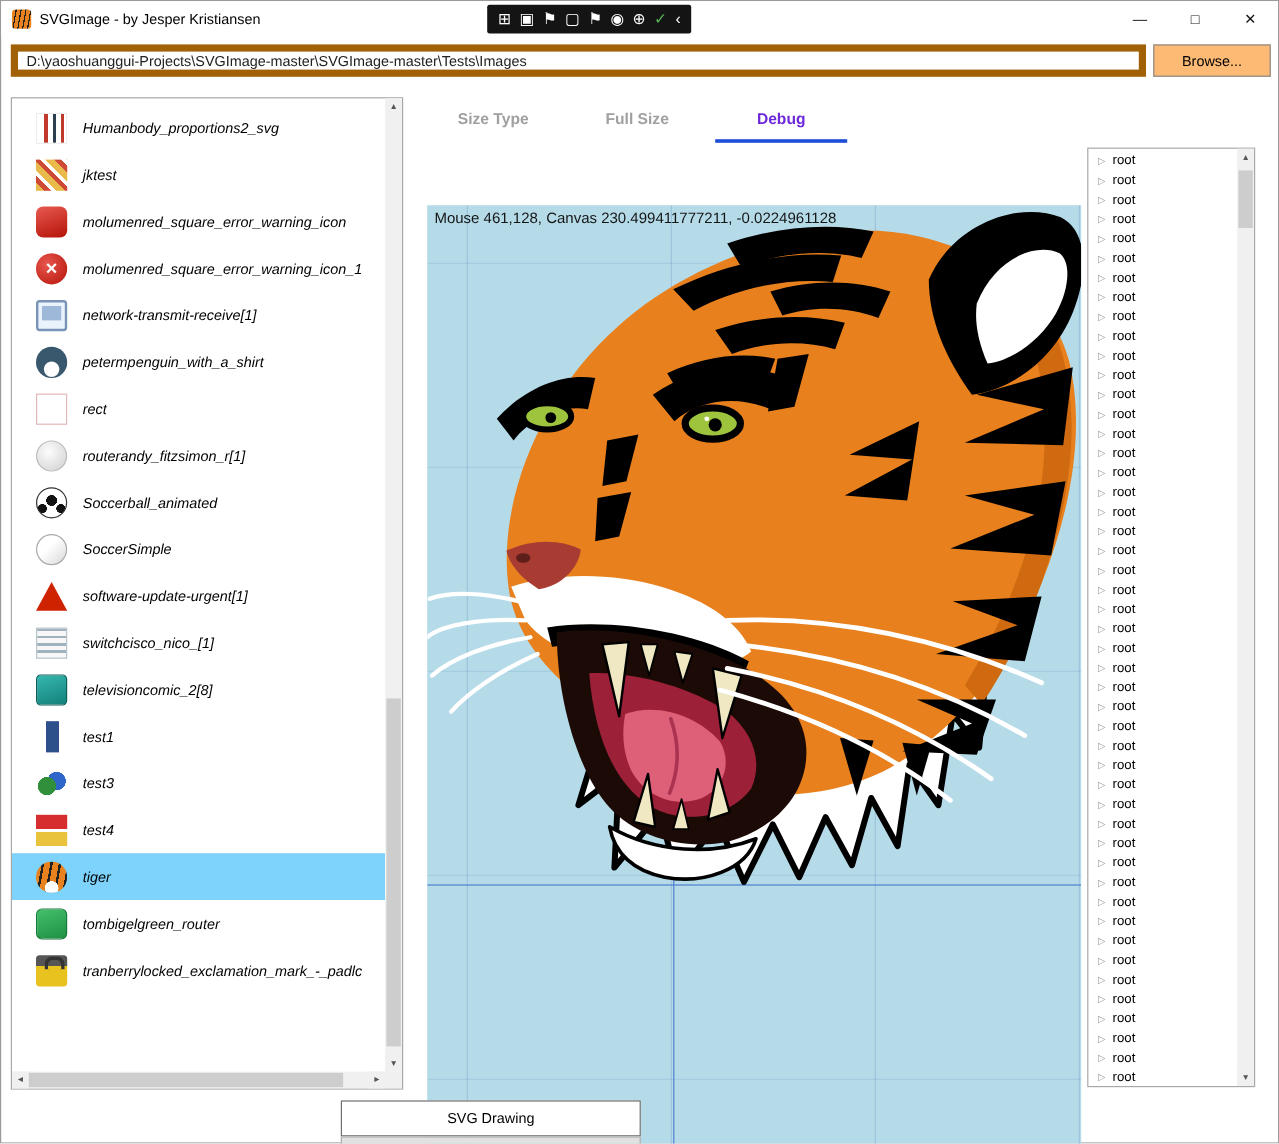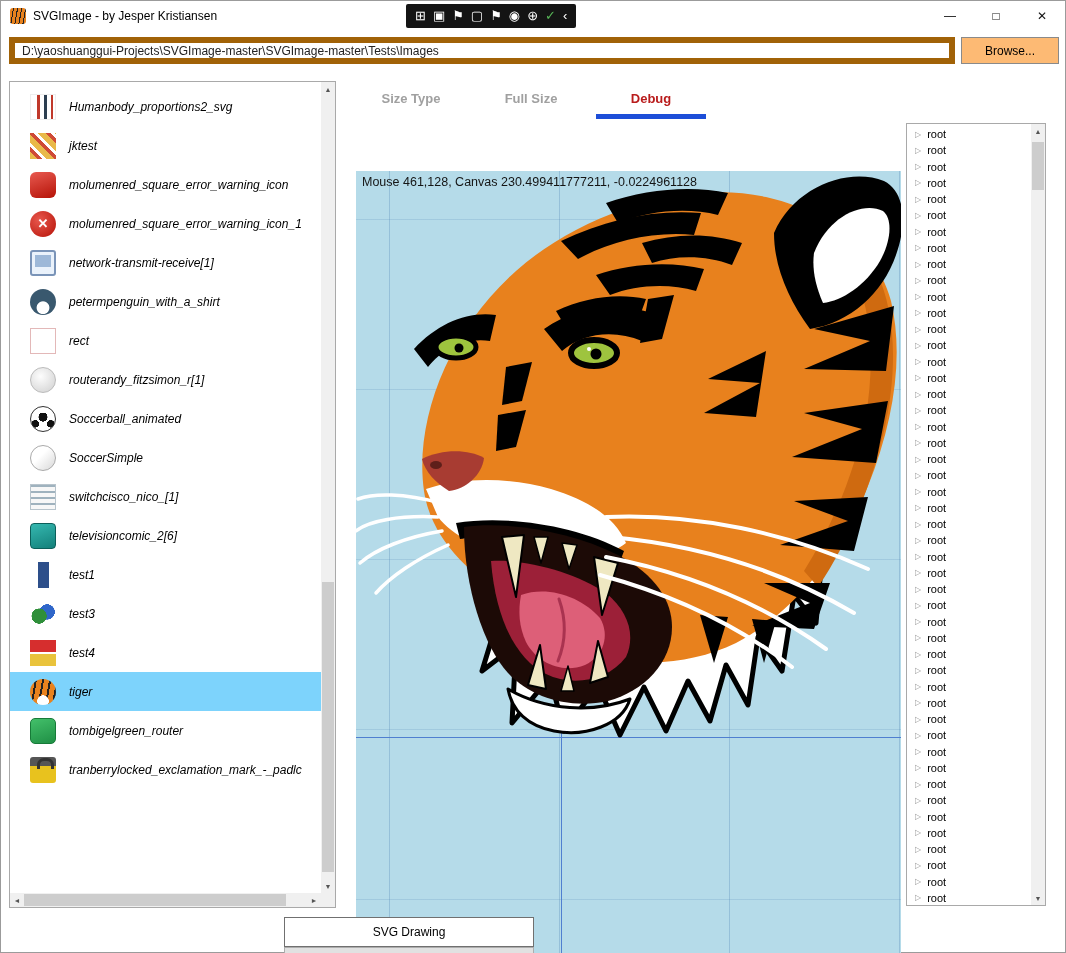--- a/index.html
+++ b/index.html
@@ -79,21 +79,21 @@
   .hscroll { position:absolute; left:0; bottom:0; right:14px; height:14px; background:#f0f0f0; }
   .sb-btn { position:absolute; width:14px; height:14px; display:flex; align-items:center;
     justify-content:center; font-size:7px; color:#555; background:#f0f0f0; }
   .sb-thumb { position:absolute; background:#cdcdcd; }
   .sb-corner { position:absolute; right:0; bottom:0; width:14px; height:14px; background:#f0f0f0; }
 
   
   .tabs { position:absolute; left:350px; top:84px; width:552px; height:34px; display:flex; gap:10px; padding-left:5px; background:#fff; }
   .tab { width:110px; text-align:center; font-weight:bold; font-size:13px; color:#a0a0a0;
     line-height:28px; cursor:default; }
-  .tab.active { color:#b91c1c; border-bottom:5px solid #1d4ed8; }
+  .tab.active { color:#6d28d9; border-bottom:3px solid #1d4ed8; }
 
   .canvas { position:absolute; left:355px; top:122px; width:545px; height:783px;
     background-color:#b5dbe9;
     background-image:
       linear-gradient(to right, rgba(90,140,185,0.35) 1px, transparent 1px),
       linear-gradient(to bottom, rgba(90,140,185,0.22) 1px, transparent 1px);
     background-size:170px 170px; background-position:33px 48px; overflow:hidden;margin-top:48px; }
   .canvas-status { position:absolute; left:6px; top:4px; font-size:12.5px; color:#151515;
     white-space:nowrap; z-index:1; }
   .guide-h { position:absolute; left:0; right:0; top:566px; height:1px; background:#4f7fd0; z-index:1; }
@@ -179,26 +179,30 @@
         </div>
         <div class="file-row">
           <span class="fi soccer-icon"></span>
           <span class="file-label">Soccerball_animated</span>
         </div>
         <div class="file-row">
           <span class="fi soccer-simple-icon"></span>
           <span class="file-label">SoccerSimple</span>
         </div>
         <div class="file-row">
+          <span class="fi urgent-icon"></span>
+          <span class="file-label">software-update-urgent[1]</span>
+        </div>
+        <div class="file-row">
           <span class="fi switch-icon"></span>
           <span class="file-label">switchcisco_nico_[1]</span>
         </div>
         <div class="file-row">
           <span class="fi tv-icon"></span>
-          <span class="file-label">televisioncomic_2[6]</span>
+          <span class="file-label">televisioncomic_2[8]</span>
         </div>
         <div class="file-row">
           <span class="fi test1-icon"></span>
           <span class="file-label">test1</span>
         </div>
         <div class="file-row">
           <span class="fi test3-icon"></span>
           <span class="file-label">test3</span>
         </div>
         <div class="file-row">

